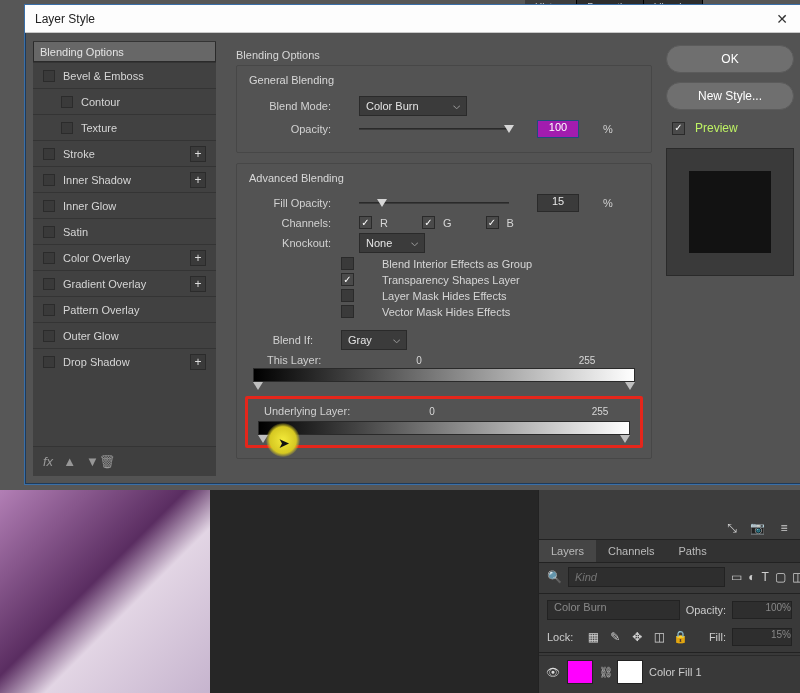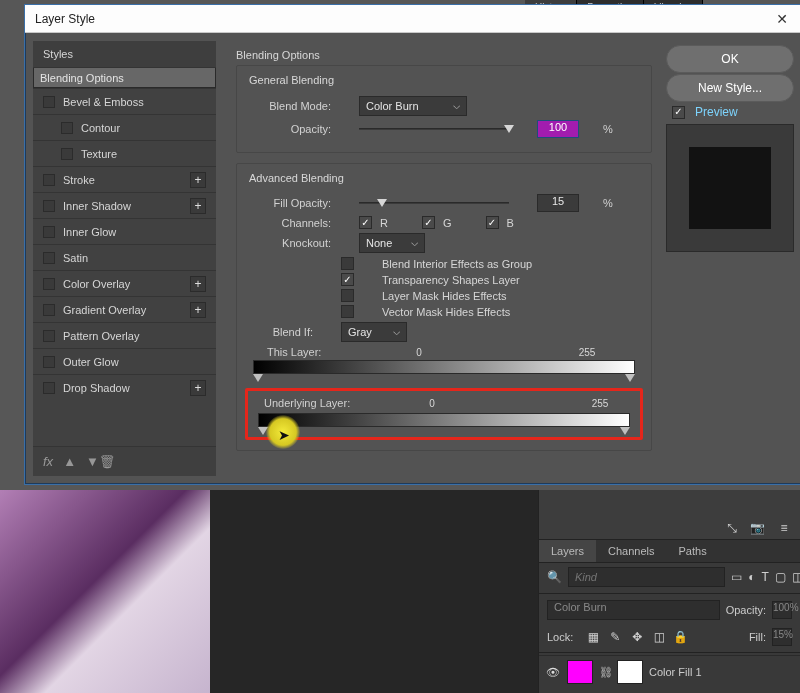--- a/index.html
+++ b/index.html
@@ -33,21 +33,21 @@
   .dock-top { height:50px; border-bottom:1px solid #222; background:#3d3d3d;}
   .dock-icons-row{ position:absolute; right:8px; top:30px; display:flex; gap:10px; font-size:14px; color:#d0d0d0;}
   .dock-tabs { display:flex; background:#323232; border-bottom:1px solid #222;}
   .dock-tabs span{ padding:5px 12px; color:#bbb; }
   .dock-tabs .on{ background:#454545; }
   .dock-row{ display:flex; align-items:center; padding:4px 8px; gap:6px;}
   .dock-sep{ height:1px; background:#222; margin:2px 0; }
   .dock-input{ flex:0 0 96px; height:20px; background:#2e2e2e; border:1px solid #222; color:#888; font-style:italic; padding:0 6px; font-size:11px;}
   .icon-sq{ width:16px; height:16px; display:inline-flex; align-items:center; justify-content:center; color:#d0d0d0; font-size:12px;}
   .blend-sel{ flex:1; height:20px; background:#2e2e2e; border:1px solid #222; color:#888; padding:0 6px; font-size:11px;}
-  .mini-pct{ width:20px; height:18px; background:#2e2e2e; border:1px solid #222; color:#888; font-size:10px; text-align:right;}
+  .mini-pct{ width:60px; height:18px; background:#2e2e2e; border:1px solid #222; color:#888; font-size:10px; text-align:right;}
   .lock-icons{ display:flex; gap:6px; align-items:center; margin-left:6px;}
   .layer-entry{ display:flex; align-items:center; padding:4px 6px; gap:6px; border-top:1px solid #2a2a2a;}
   .eye{ width:16px; text-align:center; color:#ddd;}
   .thumb{ width:26px; height:24px; border:1px solid #222;}
   .mg{ background:#ff00ff; }
   .wht{ background:#fff; }
   .link-i{ width:12px; text-align:center; color:#ccc; font-size:11px;}
 
   
   .dialog { position:absolute; left:24px; top:4px; width:781px; height:481px; background:var(--dlg-bg); border:1px solid var(--dlg-border); box-shadow:0 0 0 1px #1e3a5a inset; display:flex; flex-direction:column; }
@@ -85,36 +85,36 @@
   .slider-track .knob{ position:absolute; top:-4px; width:0; height:0; border-left:5px solid transparent; border-right:5px solid transparent; border-top:8px solid #d6d6d6;}
   .num-in{ width:42px; height:18px; background:#3b3b3b; border:1px solid #2a2a2a; color:#e8e8e8; text-align:center; font-size:11px;}
   .num-in.hi{ background:#a21caf; color:#fff; border-color:#1f4d7a;}
   .pct{ color:#d0d0d0;}
   .chk{ position:relative; width:13px; height:13px; border:1px solid #2a2a2a; background:#3a3a3a; display:inline-flex; align-items:center; justify-content:center; margin-right:4px;}
   .chk.on{ background:#4a4a4a;}
   .chk.on::after{ content:"✓"; color:#fff; font-size:10px; line-height:1;}
   .chan{ display:flex; align-items:center; gap:4px; margin-right:10px;}
   .ind-list{ margin-left:96px; display:flex; flex-direction:column; gap:3px; margin-top:2px;}
   .ind-list .frow{ margin:0;}
-  .blendif{ margin-top:4px;}
+  .blendif{ margin-top:12px;}
   .tlabel{ width:120px; text-align:left; padding-left:22px; color:#d0d0d0;}
   .val{ width:60px; text-align:center; color:#d8d8d8; font-size:10px;}
   .grad-bar{ height:14px; border:1px solid #2a2a2a; position:relative;}
   .grad-bar .caret-l, .grad-bar .caret-r{ position:absolute; top:13px; width:0; height:0; border-left:5px solid transparent; border-right:5px solid transparent; border-top:8px solid #bfbfbf;}
   .grad-bar .caret-l{ left:-1px;}
   .grad-bar .caret-r{ right:-1px;}
   .g-black{ background:linear-gradient(90deg,#000,#fff);}
   .redbox{ border:3px solid #e5261b; border-radius:2px; padding:6px 10px 10px 10px; margin-top:4px; position:relative;}
   .cursor-spot{ position:absolute; left:18px; top:24px; width:34px; height:34px; border-radius:50%; background:radial-gradient(circle,#f3ea3a 0%,#d6c822 55%,rgba(214,200,34,0) 72%);}
   .cursor-arrow{ position:absolute; left:30px; top:36px; font-size:14px; color:#111;}
   
   
-  .rightcol{ width:138px; display:flex; flex-direction:column; align-items:stretch; gap:1px; padding:4px 2px 0 0;}
+  .rightcol{ width:138px; display:flex; flex-direction:column; align-items:stretch; gap:9px; padding:4px 2px 0 0;}
   .rbtn{ height:28px; border-radius:14px; background:var(--btn-bg); color:#fff; font-size:12px; border:1px solid #5b5b5b; display:flex; align-items:center; justify-content:center;}
-  .prev-row{ display:flex; align-items:center; gap:6px; color:#7dd3fc; font-size:12px; padding-left:6px; margin-top:2px;}
+  .prev-row{ display:flex; align-items:center; gap:6px; color:#bef264; font-size:12px; padding-left:6px; margin-top:2px;}
   .prev-swatch{ margin-top:4px; width:128px; height:128px; background:#3a3a3a; border:1px solid #2a2a2a; position:relative; align-self:center;}
   .prev-swatch::after{ content:""; position:absolute; left:22px; top:22px; right:22px; bottom:22px; background:#121212;}
 </style>
 </head>
 <body>
 
 <div class="bg">
   <div class="bg-tabs">
     <div class="act">History</div>
     <div>Properties</div>
@@ -177,21 +177,20 @@
 <div class="dialog">
   <div class="titlebar">
     <span>Layer Style</span>
     <div class="close">
         <span>✕</span>
       </div>
   </div>
   <div class="dlg-body">
 
     <div class="leftcol">
-      <div class="styles-hdr">Styles</div>
       <div class="styles-list" id="styles-list">
           <div class="srow first sel">
             <div class="lab">
               <span>Blending Options</span>
             </div>
           </div>
           <div class="srow">
             <div class="lab">
               <span class="cb"></span>
               <span>Bevel &amp; Emboss</span>

